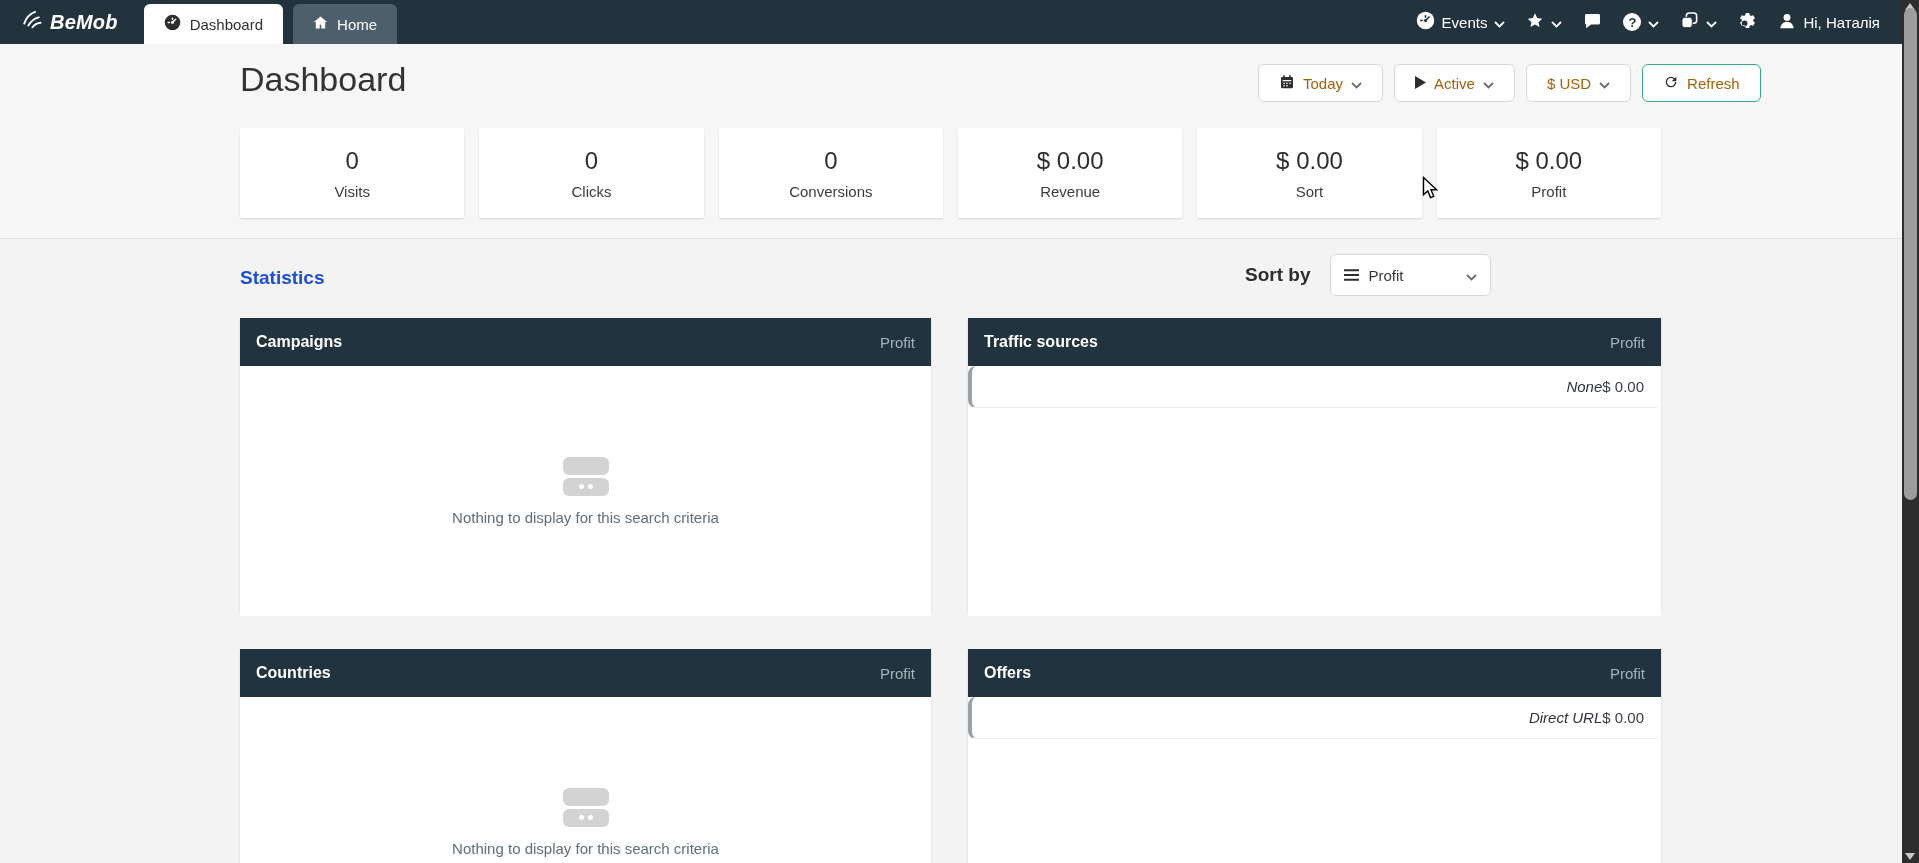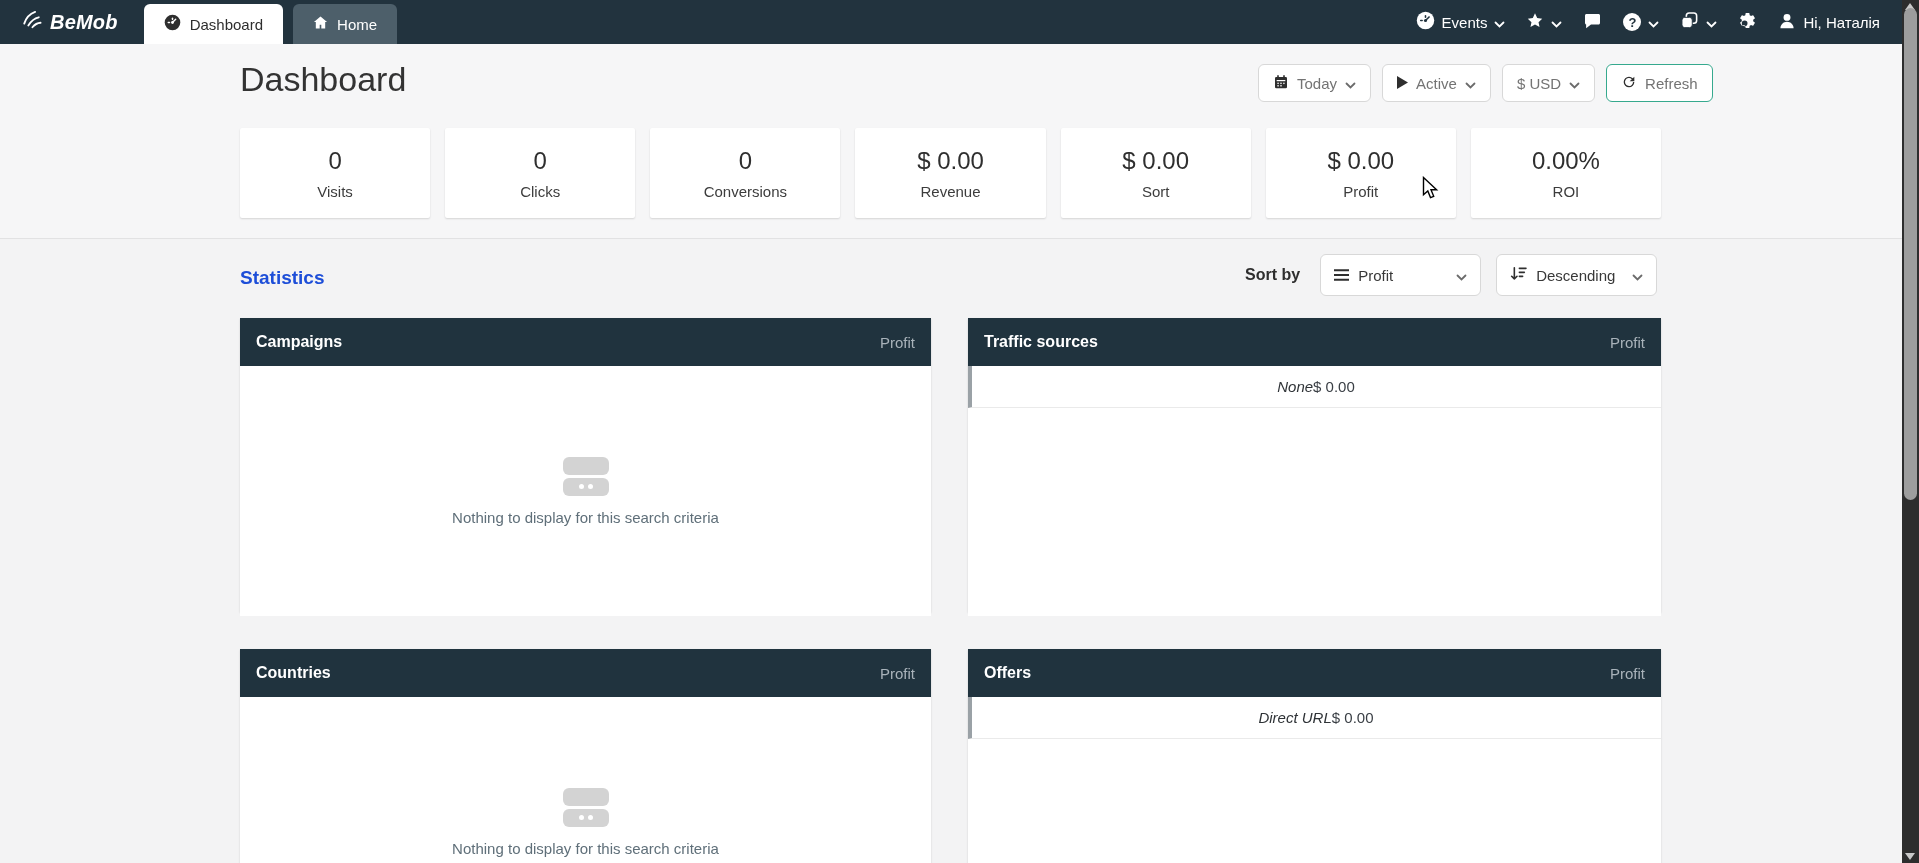--- a/index.html
+++ b/index.html
@@ -18,52 +18,52 @@
   .chev { display:inline-block; }
   .qcircle { width:18px; height:18px; border-radius:50%; background:#fff; color:#22333e; font-weight:bold; font-size:13px; display:inline-flex; align-items:center; justify-content:center; font-style:normal; }
 
   
   .page { position:absolute; top:44px; left:0; width:1902px; height:819px; background:#f6f6f7; }
   .page-lower { position:absolute; top:194px; left:0; width:1902px; bottom:0; background:#f3f3f4; border-top:1px solid #e2e2e3; }
 
   .page-title { position:absolute; left:240px; top:16px; font-size:34px; color:#333; }
 
   .toolbar { position:absolute; left:1258px; top:20px; display:flex; gap:11px; }
-  .btn { height:38px; background:#fff; border:1px solid #d8d8d8; border-radius:6px; display:flex; align-items:center; gap:8px; padding:0 14px; font-size:15px; color:#737373; cursor:pointer; }
+  .btn { height:38px; background:#fff; border:1px solid #d8d8d8; border-radius:6px; display:flex; align-items:center; gap:8px; padding:0 20px; font-size:15px; color:#a16207; cursor:pointer; }
   .btn .chev svg { stroke:#6b6b6b; }
   .btn.refresh { border:1px solid #36a98e; }
 
   .cards { position:absolute; left:240px; top:84px; width:1421px; display:flex; gap:15px; }
   .card { flex:1; height:90px; background:#fff; box-shadow:0 1px 2px rgba(0,0,0,.14); border-radius:2px; display:flex; flex-direction:column; align-items:center; justify-content:center; }
   .card-value { font-size:24px; color:#2f2f2f; }
   .card-label { font-size:15px; color:#3c3c3c; margin-top:8px; }
 
   .stats-title { position:absolute; left:240px; top:223px; font-size:19px; font-weight:bold; color:#1d4ed8; }
   .sort-row { position:absolute; left:1245px; top:210px; display:flex; align-items:center; gap:15px; }
-  .sort-label { font-size:16px; font-weight:bold; color:#2e2e2e; margin-right:5px; }
+  .sort-label { font-size:19px; font-weight:bold; color:#2e2e2e; margin-right:5px; }
   .dropdown { width:161px; height:42px; background:#fff; border:1px solid #d8d8d8; border-radius:6px; display:flex; align-items:center; gap:9px; padding:0 13px; font-size:15px; color:#383838; cursor:pointer; }
   .dropdown .chev { margin-left:auto; }
   .dropdown .chev svg { stroke:#6b6b6b; }
 
   
   .panel { position:absolute; width:691px; height:294px; background:#fff; box-shadow:0 1px 2px rgba(0,0,0,.14); }
   .panel.p-campaigns { left:240px; top:274px; }
   .panel.p-traffic   { left:968px; top:274px; width:693px; }
   .panel.p-countries { left:240px; top:605px; }
   .panel.p-offers    { left:968px; top:605px; width:693px; }
   .panel-header { height:48px; background:#20333e; color:#fff; display:flex; align-items:center; justify-content:space-between; padding:0 16px; }
   .panel-title { font-size:16px; font-weight:bold; }
   .panel-metric { font-size:15px; color:#a9b3ba; }
   .panel-body { position:relative; height:250px; background:#fff; }
   .empty-state { position:absolute; inset:0; display:flex; flex-direction:column; align-items:center; justify-content:center; gap:13px; }
   .empty-icon .ei-top, .empty-icon .ei-bottom { width:46px; height:18px; background:#d3d3d3; border-radius:6px; }
   .empty-icon .ei-bottom { margin-top:3px; display:flex; align-items:center; justify-content:center; gap:4px; }
   .empty-icon .dot { width:5px; height:5px; border-radius:50%; background:#fff; }
   .empty-text { font-size:15px; color:#5f6f79; }
-  .data-row { height:42px; display:flex; align-items:center; justify-content:center; padding:0 17px 0 16px; border-bottom:1px solid #eaeaea; border-left:4px solid #9aa1a6; }
+  .data-row { height:42px; display:flex; align-items:center; justify-content:flex-end; padding:0 17px 0 16px; border-bottom:1px solid #eaeaea; border-left:4px solid #9aa1a6;border-radius:8px; }
   .row-name { font-size:15px; font-style:italic; color:#2f3337; }
   .row-value { font-size:15px; color:#3a3f45; }
 
   
   .scrollbar { position:absolute; top:0; right:0; width:17px; height:863px; background:#2d2d2d; }
   .sb-thumb { position:absolute; left:2px; top:8px; width:13px; height:492px; background:#9d9d9d; border-radius:7px; }
   .sb-arrow { position:absolute; left:3px; width:0; height:0; border-left:5.5px solid transparent; border-right:5.5px solid transparent; }
   .sb-up { top:3px; border-bottom:7px solid #c9c9c9; }
   .sb-down { bottom:3px; border-top:7px solid #c9c9c9; }
 
@@ -266,49 +266,32 @@
       <div class="card-label">Revenue</div>
     </div>
     <div class="card">
       <div class="card-value">$ 0.00</div>
       <div class="card-label">Sort</div>
     </div>
     <div class="card">
       <div class="card-value">$ 0.00</div>
       <div class="card-label">Profit</div>
     </div>
-    <div class="card">
-      <div class="card-value">0.00%</div>
-      <div class="card-label">ROI</div>
-    </div>
   </div>
 
   <div class="stats-title">Statistics</div>
   <div class="sort-row">
     <span class="sort-label">Sort by</span>
     <div class="dropdown">
       <span>
         <svg width="15" height="12" viewBox="0 0 15 12" stroke="#2e2e2e" stroke-width="2">
             <path d="M0 1.2h15M0 6h15M0 10.8h15"></path>
           </svg>
       </span>
       <span>Profit</span>
-      <span class="chev">
-        <svg width="11" height="7" viewBox="0 0 11 7" fill="none" stroke-width="1.8" stroke-linecap="round">
-            <path d="M1.5 1.5L5.5 5.5L9.5 1.5"></path>
-          </svg>
-      </span>
-    </div>
-    <div class="dropdown">
-      <span>
-        <svg width="17" height="15" viewBox="0 0 20 18" stroke="#2e2e2e" stroke-width="1.9" fill="none" stroke-linecap="round">
-            <path d="M5 2v13.5M5 15.5l-3.2-3.2M5 15.5l3.2-3.2M11 2.8h8M11 7.6h6M11 12.4h4"></path>
-          </svg>
-      </span>
-      <span>Descending</span>
       <span class="chev">
         <svg width="11" height="7" viewBox="0 0 11 7" fill="none" stroke-width="1.8" stroke-linecap="round">
             <path d="M1.5 1.5L5.5 5.5L9.5 1.5"></path>
           </svg>
       </span>
     </div>
   </div>
 
   <div class="panel p-campaigns">
     <div class="panel-header">

